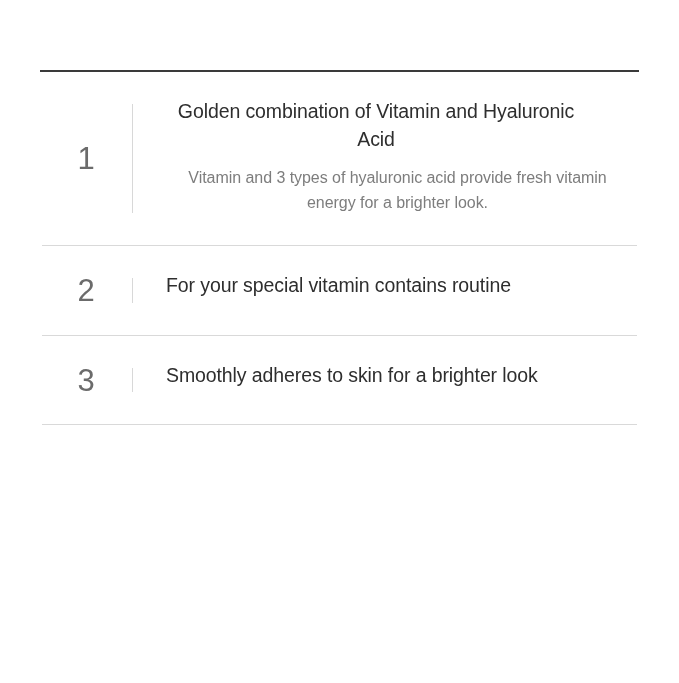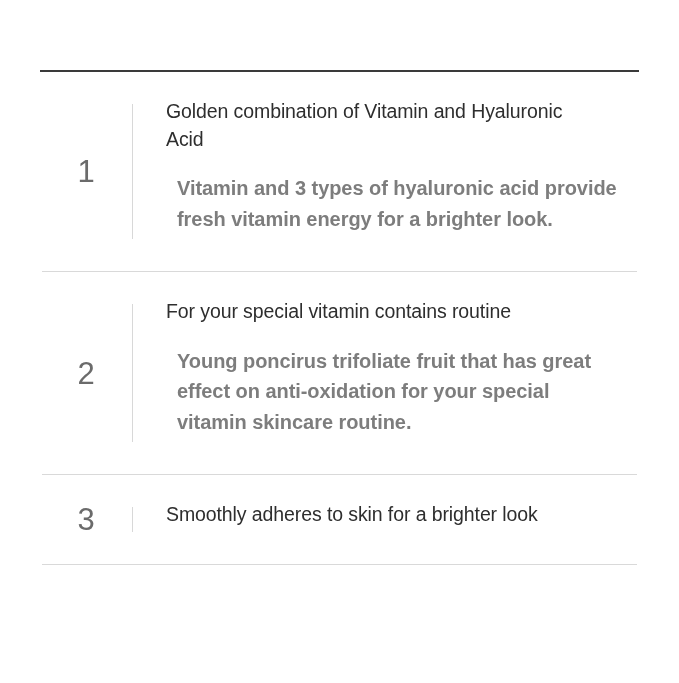--- a/index.html
+++ b/index.html
@@ -57,39 +57,40 @@
     flex: 0 0 1px;
     margin: 6px 0;
   }
 
   .feature-text {
     padding-left: 33px;
     padding-right: 10px;
     display: flex;
     flex-direction: column;
     justify-content: center;
+    text-align: center;
   }
 
   .feature-title {
     font-size: 19.5px;
     color: #2e2e2e;
     line-height: 1.42;
     font-weight: 400;
     letter-spacing: -0.1px;
     margin: 0 0 9px 0;
     max-width: 420px;
   }
 
   .feature-desc {
-    font-size: 20px;
+    font-size: 16px;
     color: #7d7d7d;
     line-height: 1.52;
-    font-weight: 700;
+    font-weight: 400;
     letter-spacing: -0.05px;
-    margin: 11px;
+    margin: 4px;
     max-width: 460px;
   }
 
   .row-rule {
     height: 1px;
     background: #d9d9d9;
   }
 
   .row-rule.inset {
     margin: 0 2px;
@@ -117,21 +118,20 @@
       </div>
     </div>
 
     <div class="row-rule inset"></div>
 
     <div class="feature">
       <div class="feature-number">2</div>
       <div class="divider-vert"></div>
       <div class="feature-text">
         <p class="feature-title">For your special vitamin contains routine</p>
-        <p class="feature-desc">Young poncirus trifoliate fruit that has great effect on anti-oxidation for your special vitamin skincare routine.</p>
       </div>
     </div>
 
     <div class="row-rule inset"></div>
 
     <div class="feature">
       <div class="feature-number">3</div>
       <div class="divider-vert"></div>
       <div class="feature-text">
         <p class="feature-title">Smoothly adheres to skin for a brighter look</p>

